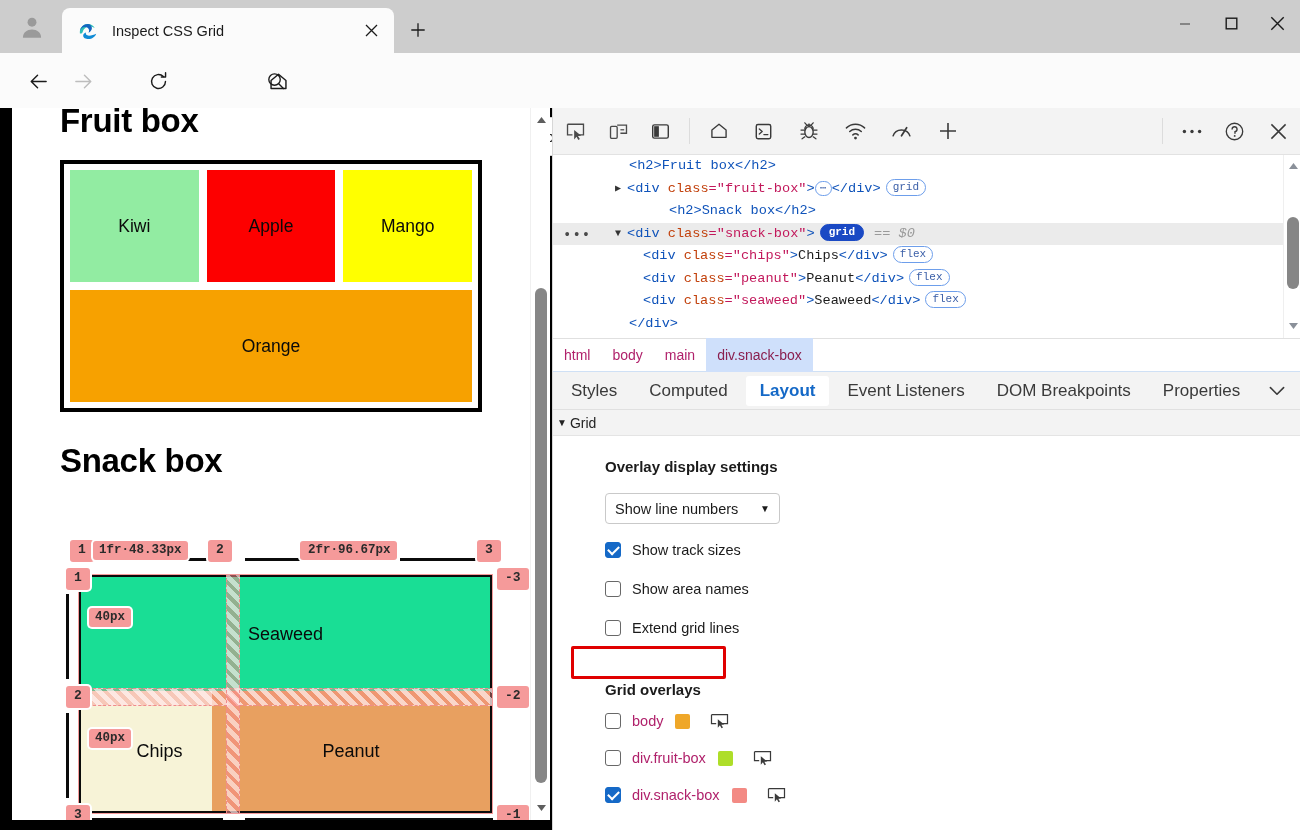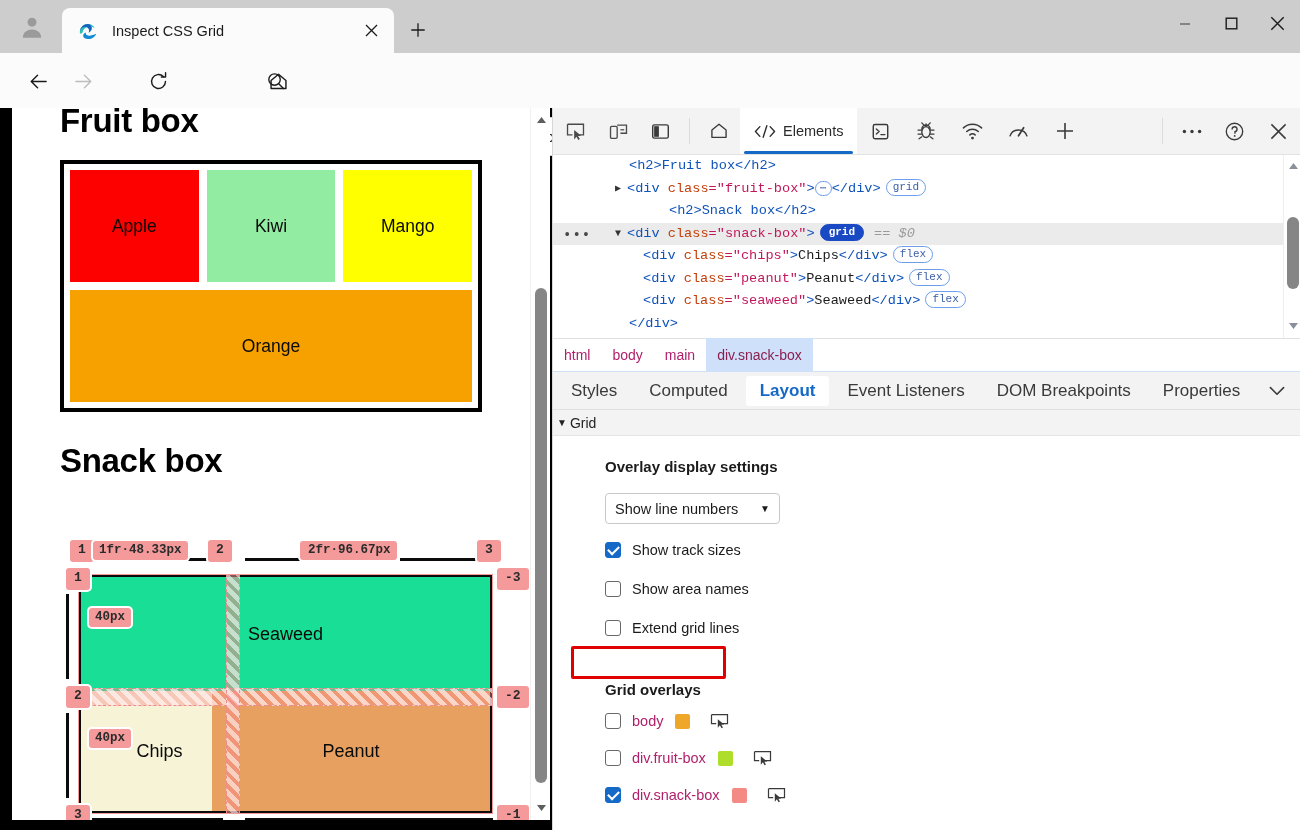--- a/index.html
+++ b/index.html
@@ -364,22 +364,22 @@
       </svg>
     </div>
   </div>
 
   <div class="viewport">
     <div class="page">
 
       <h2>Fruit box</h2>
 
       <div class="fruit-box">
+        <div class="cell c-kiwi">Kiwi</div>
         <div class="cell c-apple">Apple</div>
-        <div class="cell c-kiwi">Kiwi</div>
         <div class="cell c-mango">Mango</div>
         <div class="cell c-orange">Orange</div>
       </div>
 
       <h2>Snack box</h2>
 
       <div class="snack-wrap">
 
         <div class="ob" style="left:18px;  top:40px;  width:10px; height:2.5px;"></div>
         <div class="ob" style="left:62px;  top:40px;  width:90px; height:2.5px;"></div>
@@ -456,26 +456,20 @@
         <svg width="19" height="19" viewBox="0 0 20 20">
           <rect x="1.8" y="3" width="16.4" height="14" rx="1.8" fill="none" stroke="#3a3a3a" stroke-width="1.5"></rect>
           <rect x="3.3" y="4.4" width="5" height="11.2" fill="#3a3a3a"></rect>
         </svg>
       </div>
       <div class="dt-sep"></div>
       <div class="dt-ico">
         <svg width="20" height="20" viewBox="0 0 22 22">
           <path d="M3.2 10 L11 3.6 L18.8 10 V18 H3.2 Z" fill="none" stroke="#3a3a3a" stroke-width="1.5" stroke-linejoin="round"></path>
         </svg>
-      </div>
-      <div class="dt-tab active">
-        <svg width="22" height="15" viewBox="0 0 24 15">
-          <path d="M6.4 2.2 L1.6 7.5 L6.4 12.8 M17.6 2.2 L22.4 7.5 L17.6 12.8 M14 1.2 L10 13.8" fill="none" stroke="#2b2b2b" stroke-width="1.5" stroke-linecap="round" stroke-linejoin="round"></path>
-        </svg>
-        <span>Elements</span>
       </div>
       <div class="dt-ico" style="width:46px">
         <svg width="19" height="19" viewBox="0 0 20 20">
           <rect x="2.4" y="2.6" width="15.2" height="15" rx="1.8" fill="none" stroke="#3a3a3a" stroke-width="1.5"></rect>
           <path d="M5.6 7.4 L8.6 10 L5.6 12.6 M10.4 13.2 h4.2" fill="none" stroke="#3a3a3a" stroke-width="1.4" stroke-linecap="round" stroke-linejoin="round"></path>
         </svg>
       </div>
       <div class="dt-ico" style="width:46px">
         <svg width="20" height="20" viewBox="0 0 22 22">
           <ellipse cx="11" cy="12.2" rx="4.6" ry="6" fill="none" stroke="#3a3a3a" stroke-width="1.5"></ellipse>

